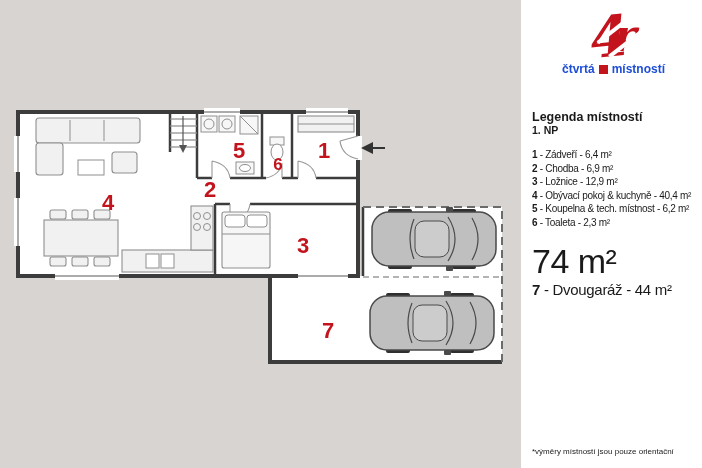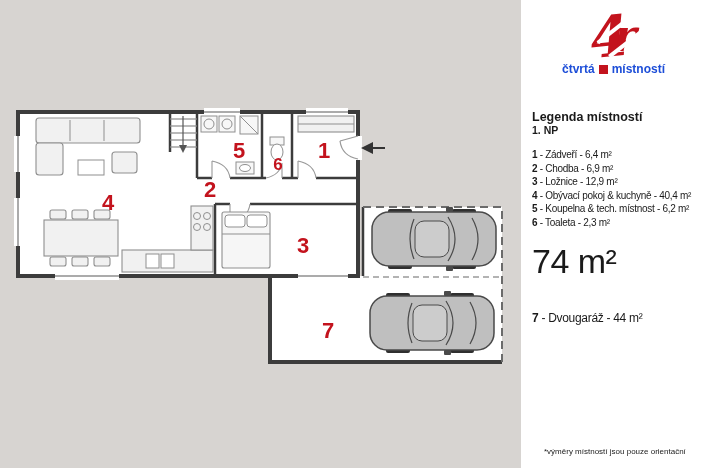--- a/index.html
+++ b/index.html
@@ -22,23 +22,23 @@
   .brand-line{margin-top:-2px;color:#1d4ed8;font-size:12px;font-weight:bold;
               display:flex;align-items:center;justify-content:center;gap:4px}
   .sq{width:9px;height:9px;background:#c3131d;display:inline-block}
 
   .legend-title{font-size:12.5px;font-weight:bold;margin-top:12px}
   .floor{font-size:10.5px;font-weight:bold;margin-top:0}
   .rooms{list-style:none;margin-top:12px;font-size:10px;line-height:13.5px;
          letter-spacing:-0.3px;white-space:nowrap}
   .rooms b{font-weight:bold}
   .total{font-size:34px;font-weight:normal;letter-spacing:-0.5px;margin-top:13px}
-  .garage-line{font-size:12px;letter-spacing:-0.3px;margin-top:30px;white-space:nowrap}
+  .garage-line{font-size:15px;letter-spacing:-0.3px;margin-top:0;white-space:nowrap}
   .garage-line b{font-weight:bold}
-  .footnote{position:absolute;left:23px;bottom:12px;font-size:8px;color:#222;white-space:nowrap}
+  .footnote{position:absolute;left:11px;bottom:12px;font-size:8px;color:#222;white-space:nowrap}
 </style>
 </head>
 <body>
 
 <div class="stage">
 
   <svg class="plan" width="521" height="468" viewBox="0 0 521 468" xmlns="http://www.w3.org/2000/svg" xmlns:xlink="http://www.w3.org/1999/xlink">
 
     <defs>
       <g id="car">

